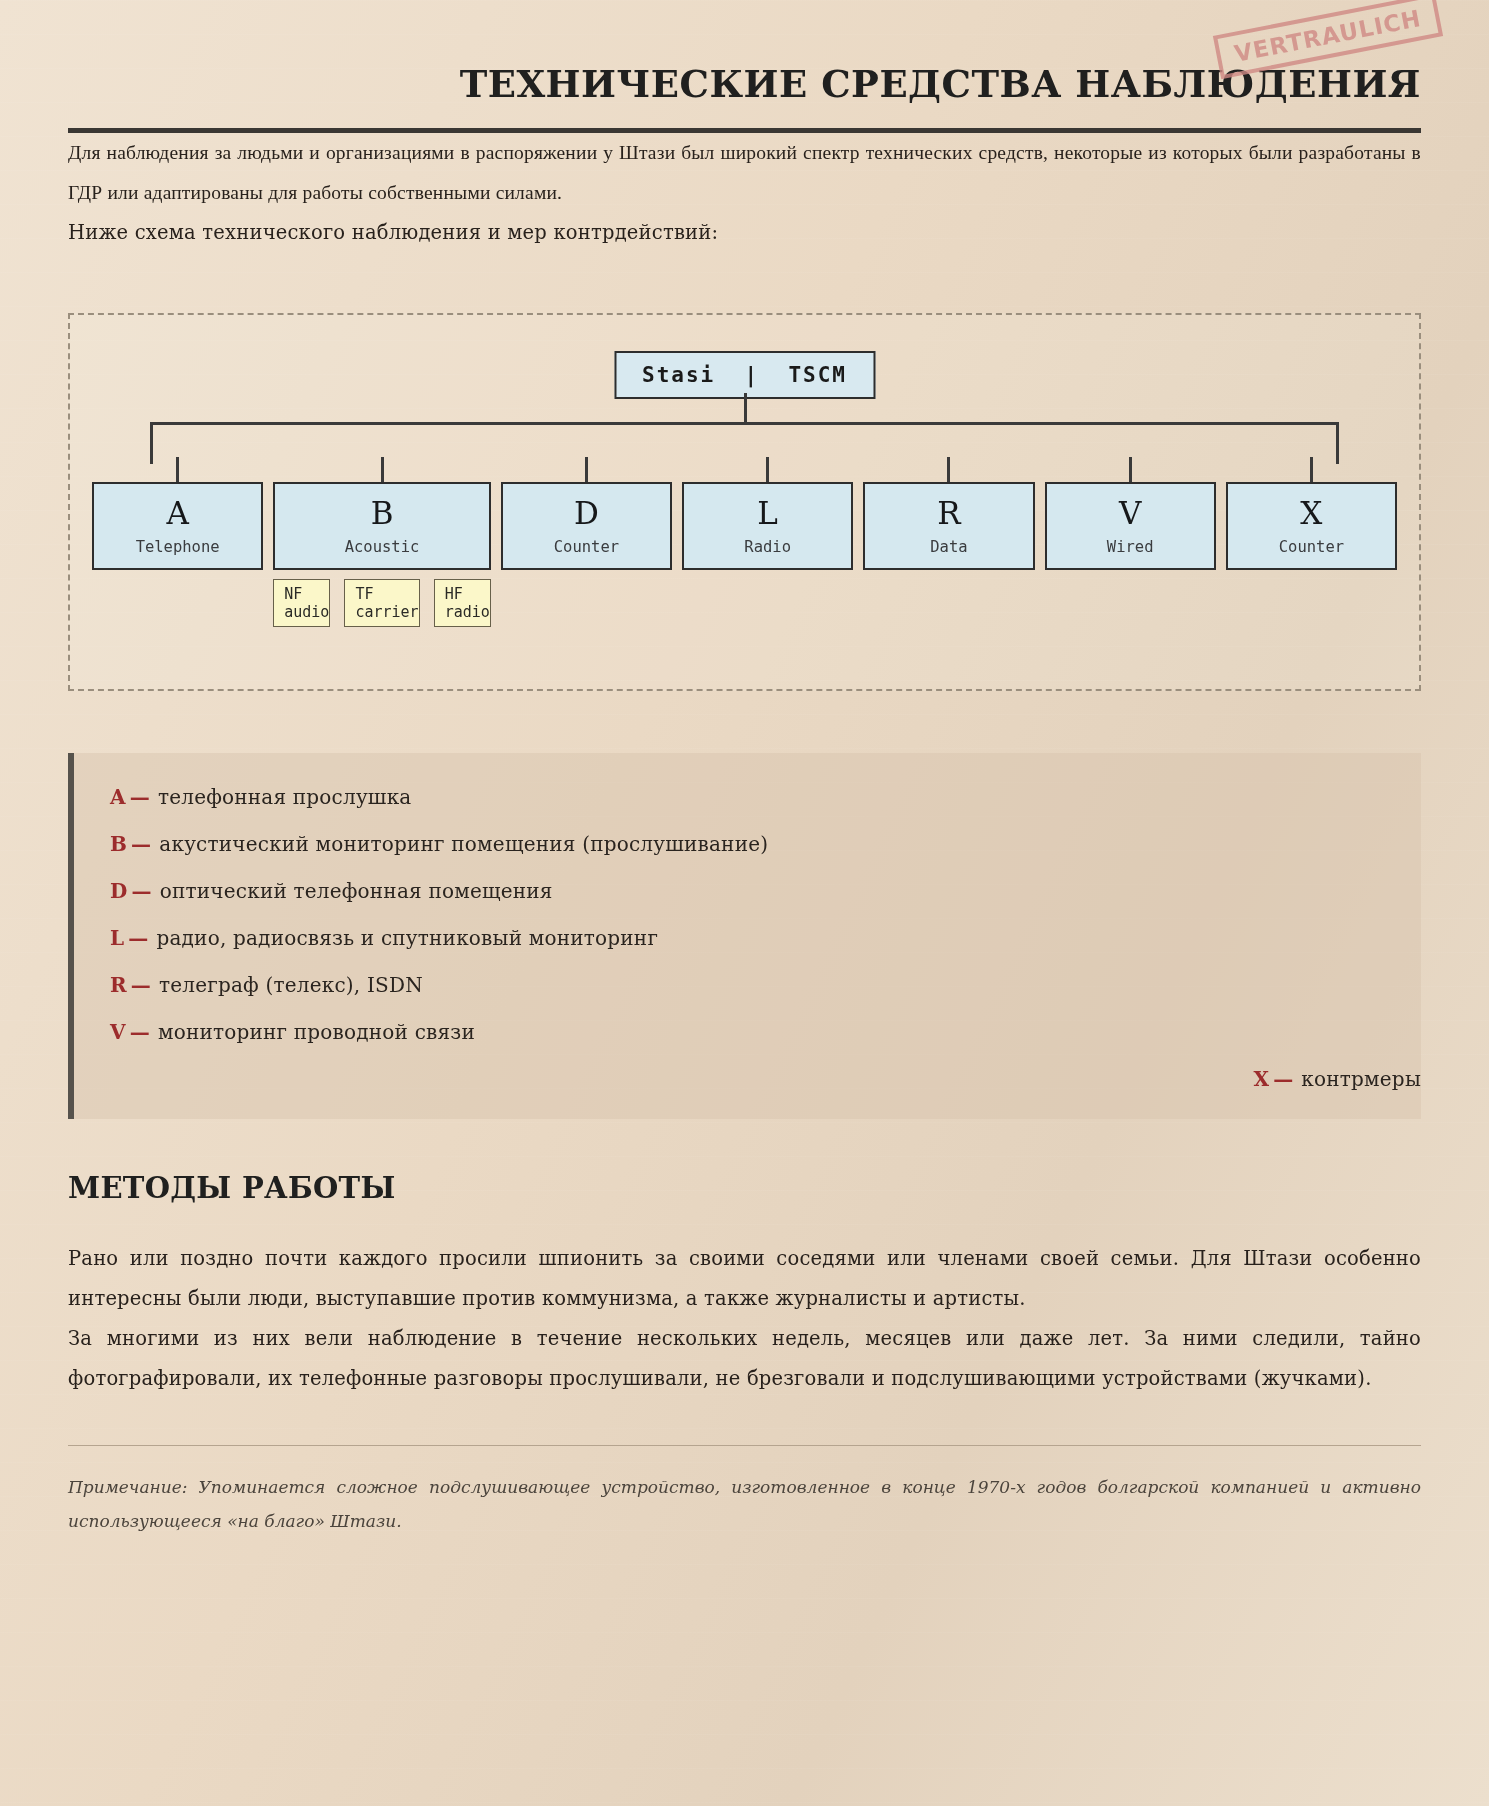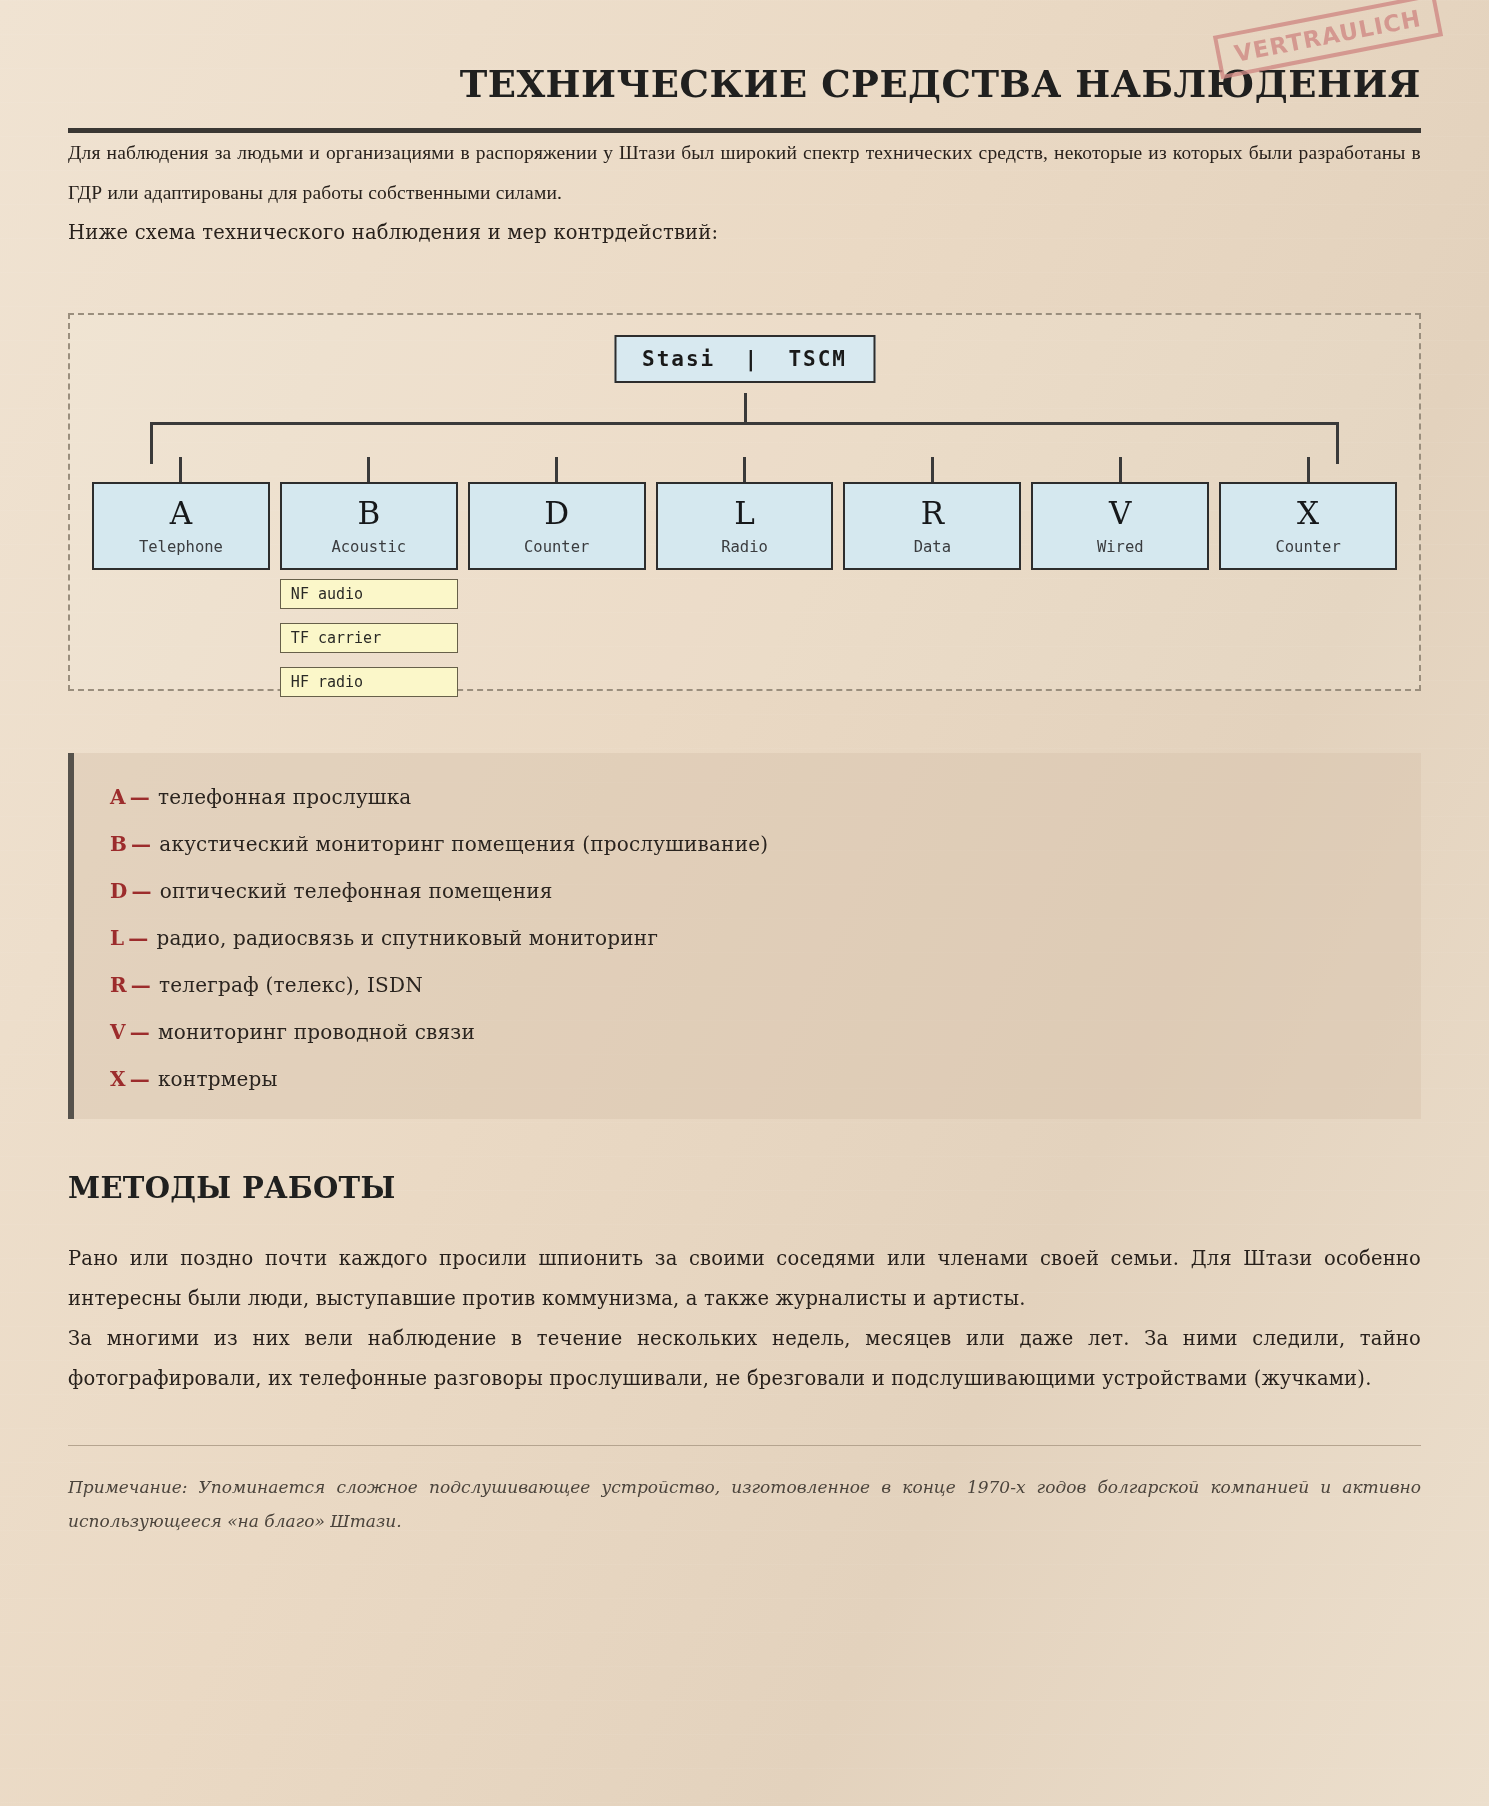--- a/index.html
+++ b/index.html
@@ -85,21 +85,21 @@
     margin-top: 60px;
     border: 2px dashed #9a8e7d;
     height: 378px;
     position: relative;
     background: rgba(255,252,246,0.10);
   }
   .root-node {
     position: absolute;
     left: 50%;
     transform: translateX(-50%);
-    top: 20px;
+    top: 36px;
     background: #d8e9f0;
     border: 2px solid #2d2d2d;
     font-family: "DejaVu Sans Mono", "Liberation Mono", monospace;
     font-size: 21px;
     font-weight: bold;
     letter-spacing: 2px;
     padding: 10px 26px;
     white-space: pre;
     color: #1a1a1a;
   }
@@ -171,21 +171,21 @@
     display: block;
     font-family: "DejaVu Sans Mono", "Liberation Mono", monospace;
     font-size: 15.5px;
     margin-top: 6px;
     color: #3a3c3f;
   }
   .sub-list {
     margin-top: 9px;
     width: 100%;
     display: flex;
-    flex-direction: column;
+    flex-direction: row;
     gap: 14px;
   }
   .sub-node {
     background: #fbf7c9;
     border: 1.5px solid #67604a;
     font-family: "DejaVu Sans Mono", "Liberation Mono", monospace;
     font-size: 15px;
     padding: 5px 0 5px 10px;
     text-align: left;
     color: #2a2a26;
@@ -199,21 +199,21 @@
     border-left: 6px solid #56524c;
     padding: 34px 0 30px 36px;
   }
   .legend-row {
     font-size: 20px;
     line-height: 1;
     margin-bottom: 27px;
     color: #2a241f;
     letter-spacing: 0.2px;
   }
-  .legend-row:last-child { margin-bottom: 0; }
+  .legend-row:last-child { margin-bottom: 0; text-align: right; }
   .legend-key {
     color: #9c2c2c;
     font-weight: bold;
     font-family: "DejaVu Serif", "Liberation Serif", serif;
     margin-right: 4px;
   }
   .legend-dash {
     color: #9c2c2c;
     font-weight: bold;
     margin-right: 8px;

